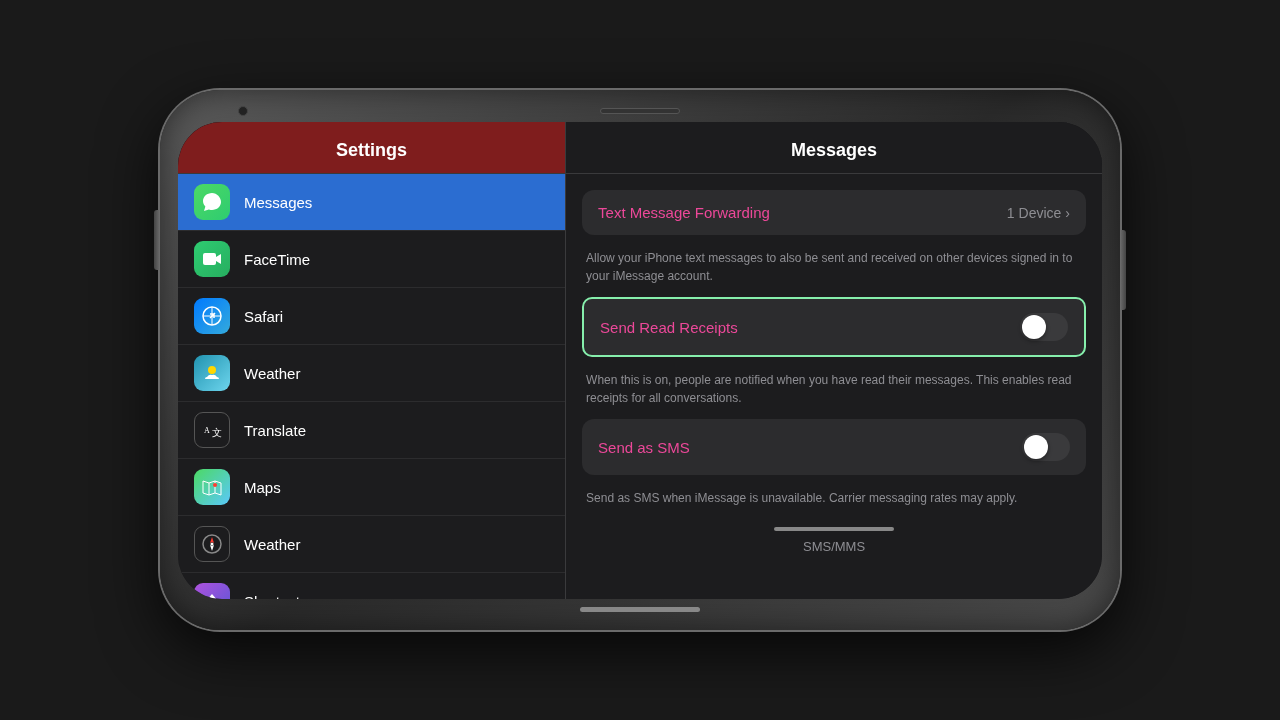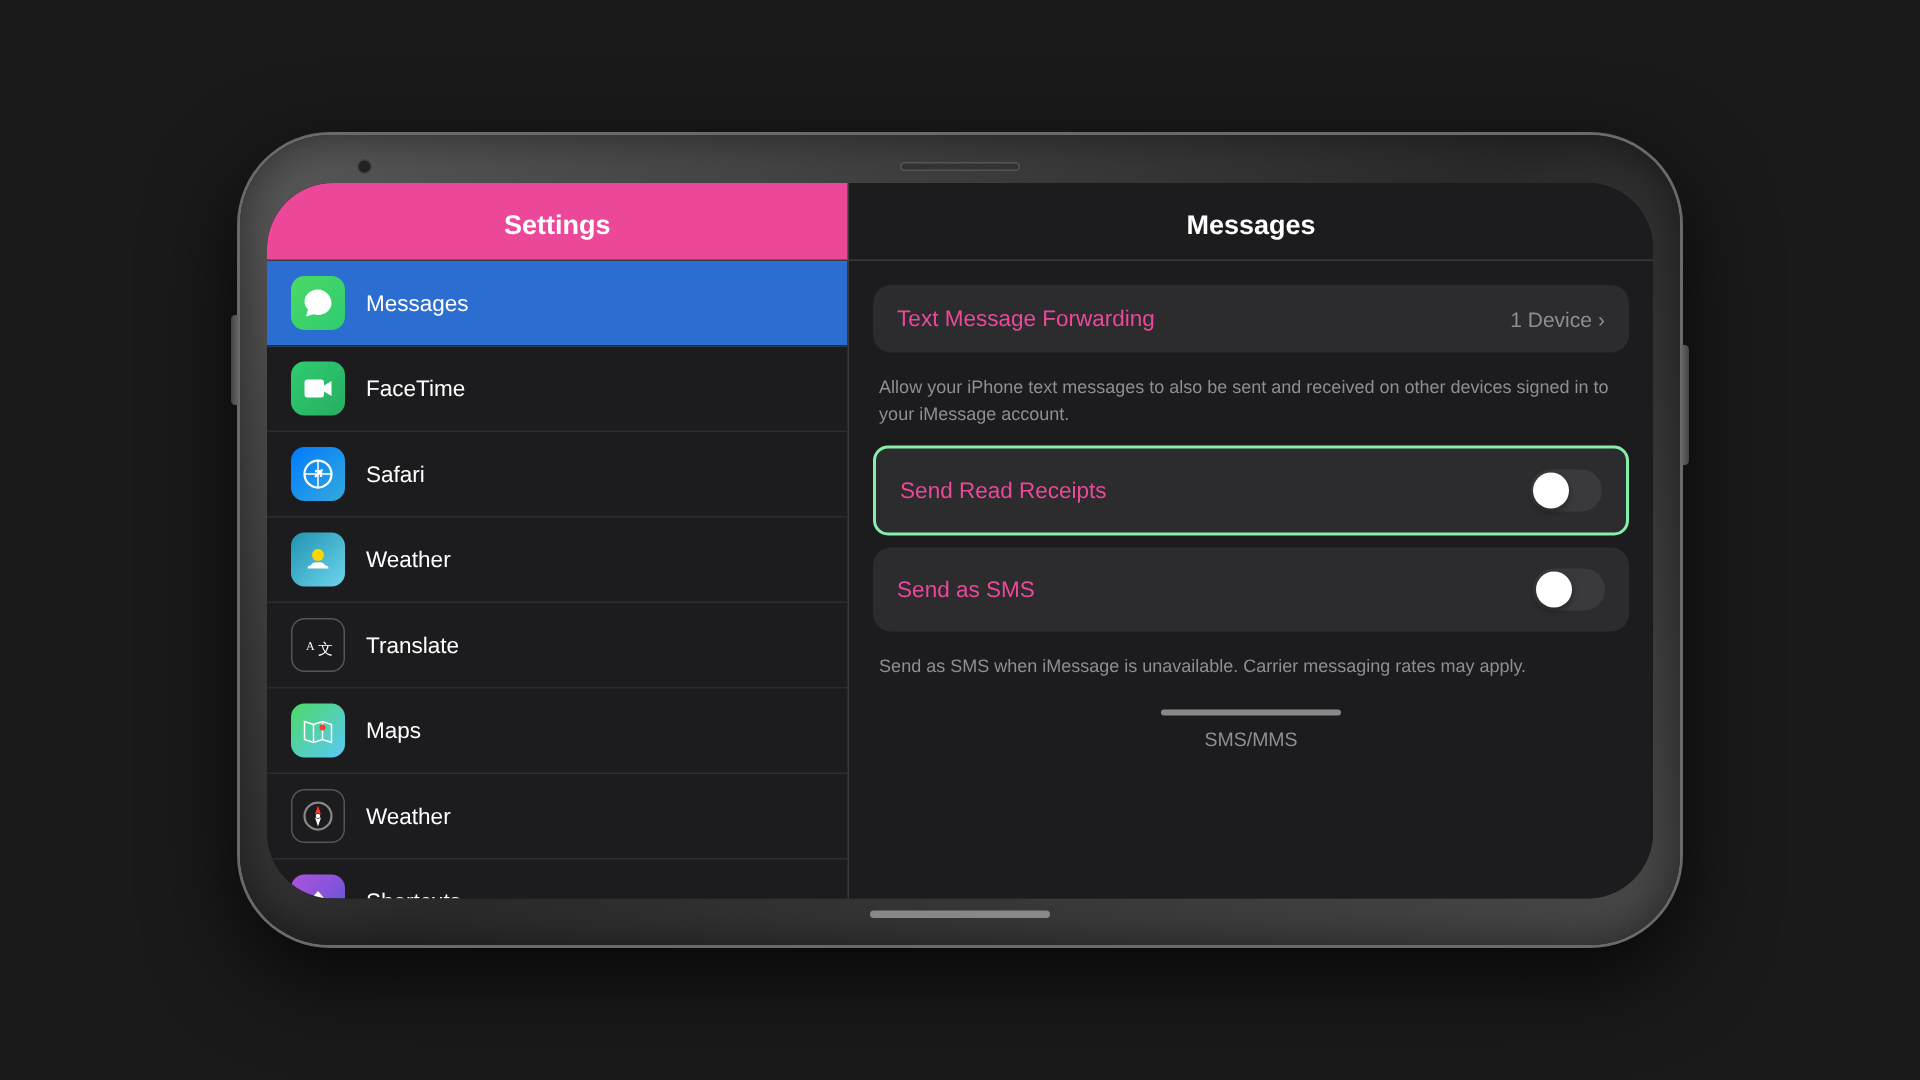--- a/index.html
+++ b/index.html
@@ -109,21 +109,21 @@
     .settings-panel {
       width: 42%;
       background: #1c1c1e;
       border-right: 1px solid #3a3a3c;
       display: flex;
       flex-direction: column;
     }
 
     .settings-header {
       padding: 18px 20px 12px;
-      background: #ec4899;
+      background: #7f1d1d;
       border-bottom: 1px solid #3a3a3c;
     }
 
     .settings-header-title {
       color: #ffffff;
       font-size: 18px;
       font-weight: 600;
       text-align: center;
     }
 
@@ -410,20 +410,21 @@
             </div>
           </div>
           <div class="description-text">Allow your iPhone text messages to also be sent and received on other devices signed in to your iMessage account.</div>
 
           <div class="settings-row highlighted">
             <span class="settings-row-label">Send Read Receipts</span>
             <div class="toggle off">
               <div class="toggle-knob"></div>
             </div>
           </div>
+          <div class="description-text">When this is on, people are notified when you have read their messages. This enables read receipts for all conversations.</div>
 
           <div class="settings-row">
             <span class="settings-row-label">Send as SMS</span>
             <div class="toggle off">
               <div class="toggle-knob"></div>
             </div>
           </div>
           <div class="description-text">Send as SMS when iMessage is unavailable. Carrier messaging rates may apply.</div>
 
           <div class="scroll-indicator"></div>

